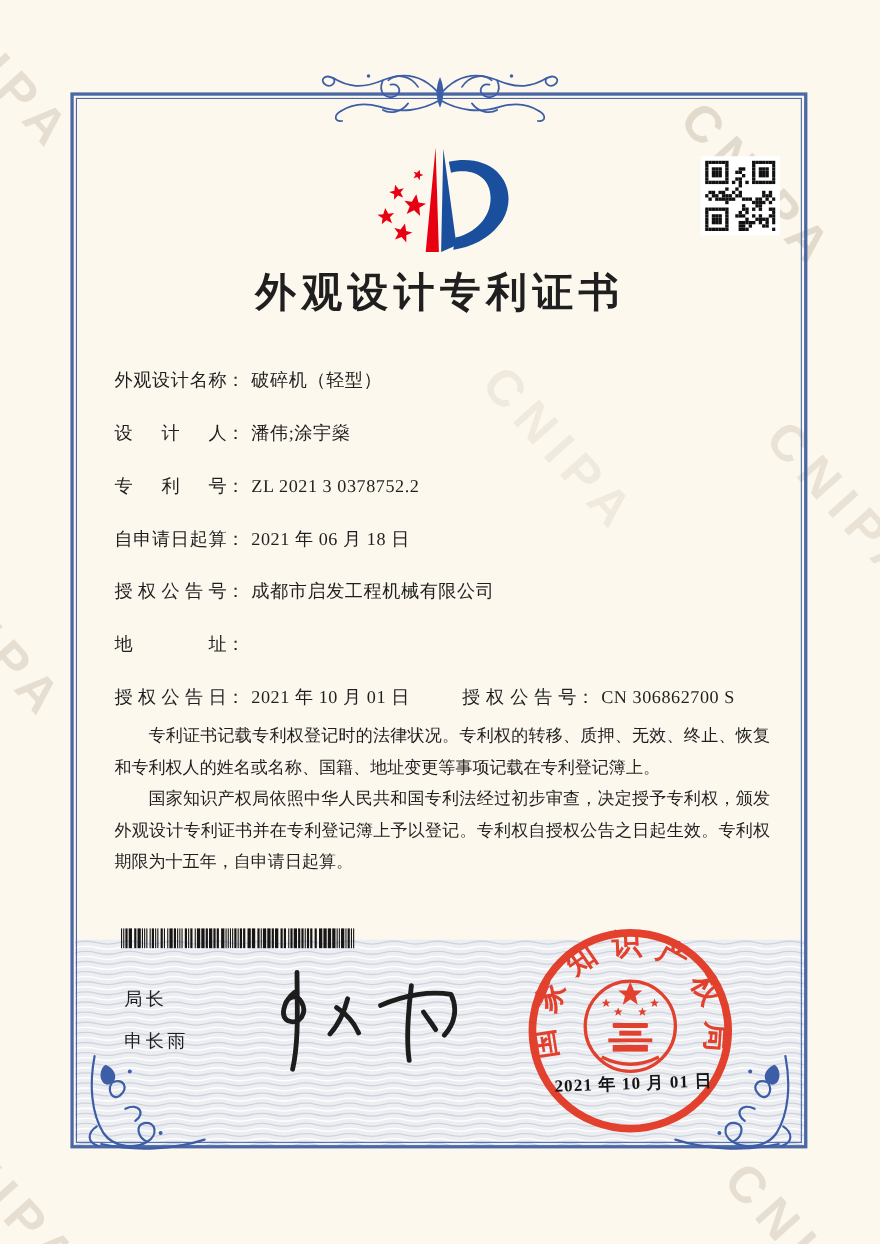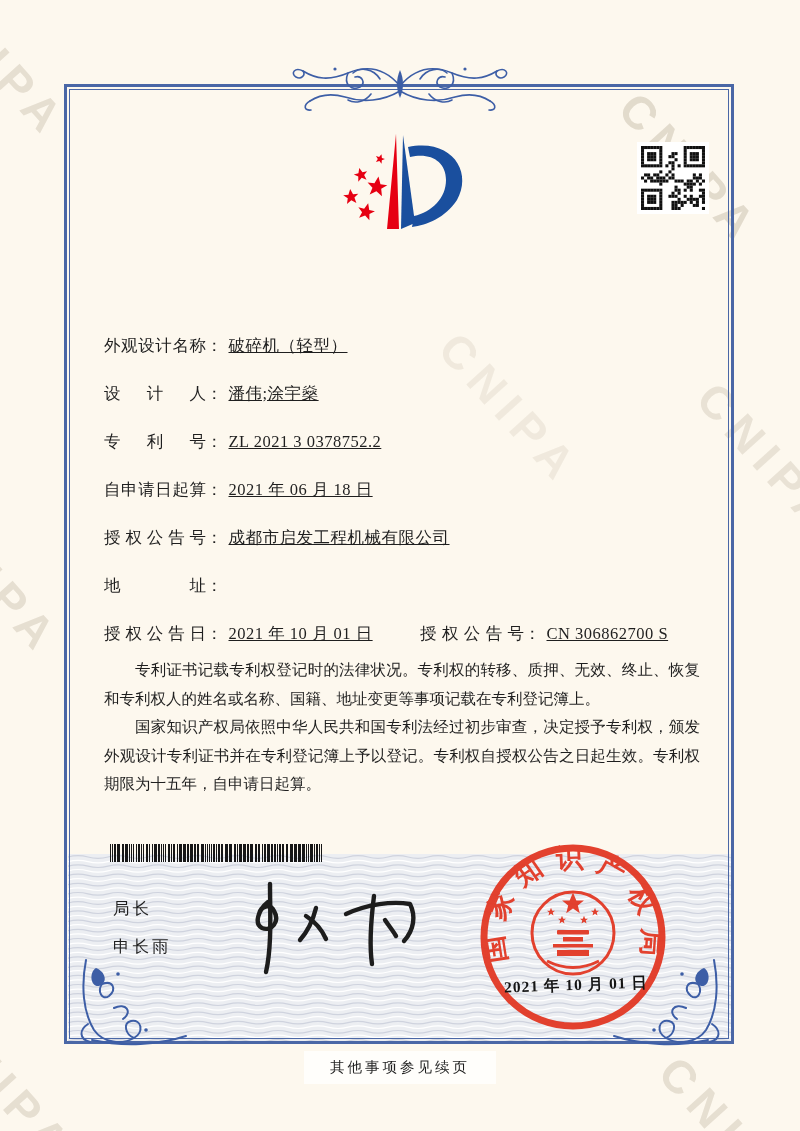--- a/index.html
+++ b/index.html
@@ -32,21 +32,21 @@
   .content{position:absolute; inset:0; z-index:5;}
   .cert-no{position:absolute; left:104px; top:128px; font-size:15.5px; letter-spacing:1.5px;}
   .logo{position:absolute; left:330px; top:128px;}
   .qr{position:absolute; left:637px; top:142px; width:72px; height:72px; background:#fff; padding:4px; box-sizing:border-box;}
   .title{position:absolute; left:0; top:241px; width:100%; text-align:center;
     font-size:37px; font-weight:bold; letter-spacing:5px;}
   .fields{position:absolute; left:104px; top:322px; width:600px;}
   .f-row{position:relative; height:48px; display:flex; align-items:center; font-size:16.5px;}
   .f-label{display:inline-block; width:102px; text-align:justify; text-align-last:justify; white-space:nowrap;}
   .f-colon{margin-right:6px;}
-  .f-value{letter-spacing:.5px; white-space:nowrap;text-decoration:underline;}
+  .f-value{letter-spacing:.5px; white-space:nowrap;}
   .grant{position:absolute; left:316px; top:0; height:48px; display:flex; align-items:center;}
   .grant .f-label{width:104px;}
   .paras{position:absolute; left:104px; top:656px; width:596px; font-size:15.5px;
     line-height:28.6px; text-align:justify;}
   .paras p{margin:0; text-indent:2em;}
   .barcode{position:absolute; left:110px; top:844px; height:18px; display:flex; align-items:stretch; z-index:6;}
   .barcode div{height:18px;}
   .signer{position:absolute; left:113px; top:898px; z-index:6;
     font-family:"Liberation Sans","DejaVu Sans",sans-serif; font-size:16.5px; letter-spacing:3px;}
   .signer div{margin-bottom:16px;}
@@ -380,20 +380,21 @@
         <rect x="9.14" y="60.95" width="3.05" height="3.05" fill="#101010"></rect>
         <rect x="12.19" y="60.95" width="3.05" height="3.05" fill="#101010"></rect>
         <rect x="15.24" y="60.95" width="3.05" height="3.05" fill="#101010"></rect>
         <rect x="18.29" y="60.95" width="3.05" height="3.05" fill="#101010"></rect>
         <rect x="30.48" y="60.95" width="3.05" height="3.05" fill="#101010"></rect>
         <rect x="33.52" y="60.95" width="3.05" height="3.05" fill="#101010"></rect>
         <rect x="36.57" y="60.95" width="3.05" height="3.05" fill="#101010"></rect>
         <rect x="60.95" y="60.95" width="3.05" height="3.05" fill="#101010"></rect>
       </svg>
 
+    <div class="title">外观设计专利证书</div>
 
     <div class="fields" id="fields">
         <div class="f-row">
           <span class="f-label">外观设计名称</span>
           <span class="f-colon">：</span>
           <span class="f-value">破碎机（轻型）</span>
         </div>
         <div class="f-row">
           <span class="f-label">设计人</span>
           <span class="f-colon">：</span>
@@ -541,15 +542,14 @@
         <rect x="80" y="89" width="32" height="4.5" rx="1"></rect>
         <rect x="86" y="96" width="20" height="4.5"></rect>
         <rect x="76" y="103" width="40" height="3.5"></rect>
         <rect x="80" y="109" width="32" height="6"></rect>
         <path d="M70,120 Q96,133 122,120" fill="none" stroke="#e23420" stroke-width="3"></path>
       </g>
     </svg>
     <div class="seal-date">2021 年 10 月 01 日</div>
 
 
-    <div class="cont-note">其他事项参见续页</div>
   </div>
 </div>
 
 </body></html>

